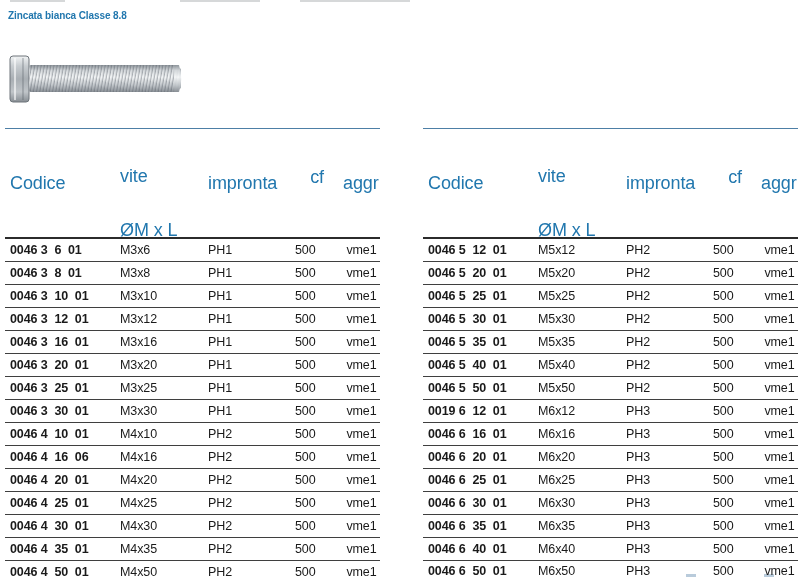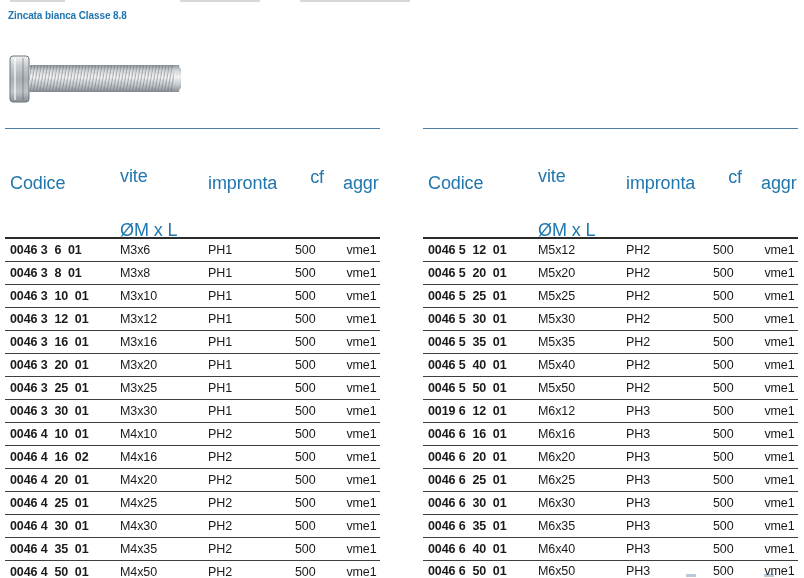--- a/index.html
+++ b/index.html
@@ -180,21 +180,21 @@
   <tr>
     <td class="codice">0046 4  10  01</td>
     <td class="vite">M4x10</td>
     <td class="impronta">PH2</td>
     <td class="cf">500</td>
     <td class="aggr">vme1</td>
   </tr>
 
 
   <tr>
-    <td class="codice">0046 4  16  02</td>
+    <td class="codice">0046 4  16  06</td>
     <td class="vite">M4x16</td>
     <td class="impronta">PH2</td>
     <td class="cf">500</td>
     <td class="aggr">vme1</td>
   </tr>
 
   <tr>
     <td class="codice">0046 4  20  01</td>
     <td class="vite">M4x20</td>
     <td class="impronta">PH2</td>

